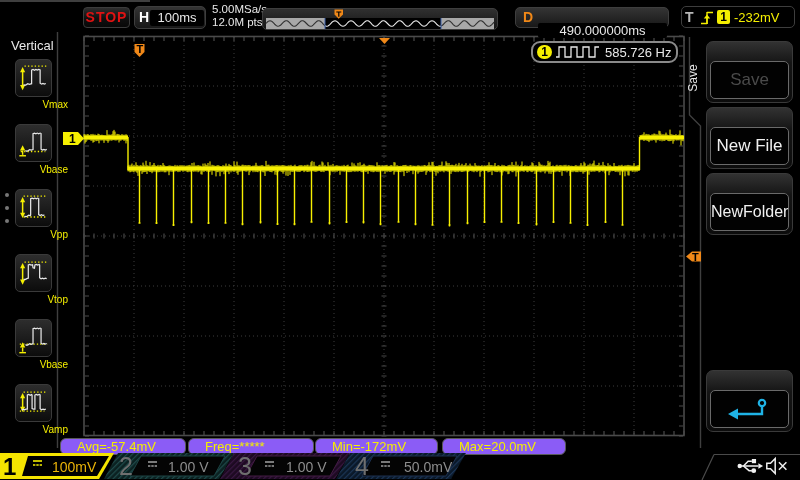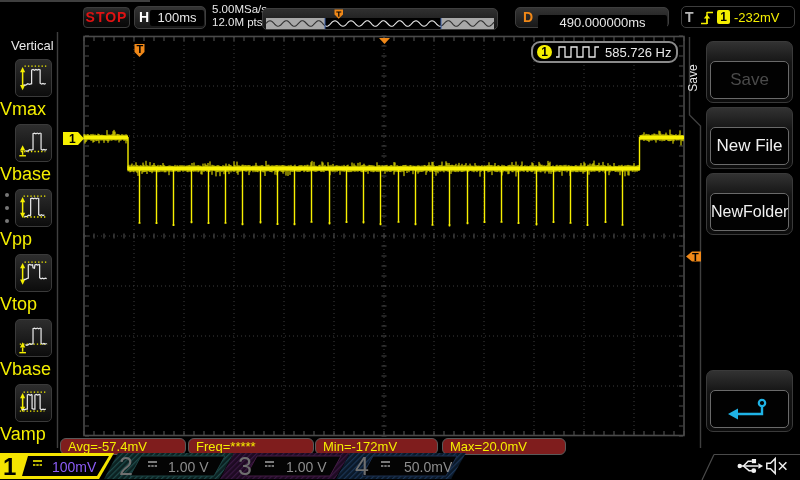--- a/index.html
+++ b/index.html
@@ -8,38 +8,38 @@
 
 #logo{left:4px;top:5px;font-family:"Liberation Serif",serif;font-weight:bold;font-size:22px;color:#eec11e;letter-spacing:0.5px}
 #stopbtn{left:83px;top:7px;width:47px;height:21px;background:linear-gradient(#2e2e2e,#101010 55%,#080808);border:1px solid #3c3c3c;border-radius:4px;color:#e01212;font-weight:bold;font-size:14px;text-align:center;line-height:19px;letter-spacing:1px}
 #hbox{left:134px;top:6px;width:72px;height:23px;background:linear-gradient(#343434,#181818);border:1px solid #3e3e3e;border-radius:5px}
 #hbox .lbl{position:absolute;left:4px;top:2px;color:#fff;font-weight:bold;font-size:14px}
 #hbox .inner{position:absolute;left:15px;top:3px;width:54px;height:16px;background:#000;border-radius:2px;color:#e8e8e8;font-size:13px;text-align:center;line-height:16px}
 #srate{left:212px;top:3px;color:#e8e8e8;font-size:11.5px;line-height:13px}
 #membar{left:262px;top:8px;width:236px;height:22px;background:linear-gradient(#303030,#141414);border:1px solid #3e3e3e;border-radius:5px}
 #dbox{left:515px;top:7px;width:154px;height:21px;background:linear-gradient(#343434,#181818);border:1px solid #3e3e3e;border-radius:5px}
 #dbox .lbl{position:absolute;left:7px;top:1px;color:#f08818;font-weight:bold;font-size:14px}
-#dbox .inner{position:absolute;left:22px;top:7px;width:129px;height:15px;background:#000;border-radius:2px;color:#e8e8e8;font-size:13px;text-align:center;line-height:15px}
+#dbox .inner{position:absolute;left:22px;top:15px;width:129px;height:15px;background:#000;border-radius:2px;color:#e8e8e8;font-size:13px;text-align:center;line-height:15px}
 #tbox{left:681px;top:6px;width:114px;height:22px;background:#000;border:1px solid #3e3e3e;border-radius:5px}
 #tbox .lbl{position:absolute;left:3px;top:2px;color:#b8b8b8;font-weight:bold;font-size:14px}
 #tbadge{position:absolute;left:35px;top:3px;width:13px;height:14px;background:#f5ef00;border-radius:2px;color:#000;font-weight:bold;font-size:12px;text-align:center;line-height:14px}
 #tval{position:absolute;left:52px;top:3px;color:#f5ef00;font-size:13px}
 
 #vtitle{left:11px;top:38px;color:#e8e8e8;font-size:13px}
 .lbtn{position:absolute;left:15px;width:37px;height:38px;background:linear-gradient(#2d2d2d,#0c0c0c);border:1px solid #3a3a3a;border-radius:5px}
-.llbl{position:absolute;left:0px;width:68px;text-align:left;color:#f5ef00;font-size:18px}
+.llbl{position:absolute;left:0px;width:68px;text-align:right;color:#f5ef00;font-size:10px}
 .dot{position:absolute;left:5px;width:4px;height:4px;border-radius:2px;background:#777}
 
 #savetab{left:688px;top:60px;width:15px;height:36px;color:#e8e8e8;font-size:12px}
 #savetab span{position:absolute;left:-9px;top:11px;transform:rotate(-90deg);white-space:nowrap}
 .rbtn{position:absolute;left:706px;width:87px;height:62px;background:linear-gradient(#323232,#151515 35%,#0c0c0c);border:1px solid #3a3a3a;border-radius:7px}
 .rbtn .inner{position:absolute;left:3px;top:19px;width:79px;height:38px;background:#020202;border:1px solid #6a6a6a;border-radius:5px;text-align:center;line-height:36px;font-size:17px}
 .en{color:#f0f0f0} .dis{color:#4a4a4a}
 
-.meas{position:absolute;top:438px;height:17px;background:#7f1d1d;border:1px solid #5a5a5a;border-radius:6px;color:#f5ef00;font-size:13px;line-height:15px;padding-left:7px}
+.meas{position:absolute;top:438px;height:17px;background:#8b5cf6;border:1px solid #5a5a5a;border-radius:6px;color:#f5ef00;font-size:13px;line-height:15px;padding-left:16px}
 
 .chnum{position:absolute;font-size:24px;font-weight:bold;line-height:24px}
 .chnum2{position:absolute;font-size:25px;line-height:24px;color:#6f6f6f}
 .chval{position:absolute;font-size:14px;line-height:14px}
 </style></head>
 <body>
 <div id="scope">
 
  <svg class="abs" style="left:0;top:0" width="800" height="480" viewBox="0 0 800 480">
 
@@ -235,21 +235,21 @@
    <path d="M33 461h9" stroke="#f5ef00" stroke-width="1.6"></path>
       <path d="M33 465h2.4M36.3 465h2.4M39.6 465h2.4" stroke="#f5ef00" stroke-width="1.4"></path>
       <path d="M148 462h9" stroke="#9a9a9a" stroke-width="1.6"></path>
       <path d="M148 466h2.4M151.3 466h2.4M154.6 466h2.4" stroke="#9a9a9a" stroke-width="1.4"></path>
       <path d="M265 462h9" stroke="#9a9a9a" stroke-width="1.6"></path>
       <path d="M265 466h2.4M268.3 466h2.4M271.6 466h2.4" stroke="#9a9a9a" stroke-width="1.4"></path>
       <path d="M381 462h9" stroke="#9a9a9a" stroke-width="1.6"></path>
       <path d="M381 466h2.4M384.3 466h2.4M387.6 466h2.4" stroke="#9a9a9a" stroke-width="1.4"></path>
  </svg>
  <div class="chnum" style="left:3px;top:455px;color:#000">1</div>
- <div class="chval" style="left:52px;top:460px;color:#8b5cf6;font-size:14px">100mV</div>
+ <div class="chval" style="left:52px;top:460px;color:#eab308;font-size:14px">100mV</div>
  <div class="chnum2" style="left:119px;top:454px">2</div>
  <div class="chval" style="left:168px;top:460px;color:#8d8d8d">1.00 V</div>
  <div class="chnum2" style="left:238px;top:454px">3</div>
  <div class="chval" style="left:286px;top:460px;color:#8d8d8d">1.00 V</div>
  <div class="chnum2" style="left:355px;top:454px">4</div>
  <div class="chval" style="left:404px;top:460px;color:#8d8d8d">50.0mV</div>
 
  <svg class="abs" style="left:736px;top:455px" width="56" height="22" viewBox="0 0 60 22">
 
    <g stroke="#f0f0f0" stroke-width="1.6" fill="none">

